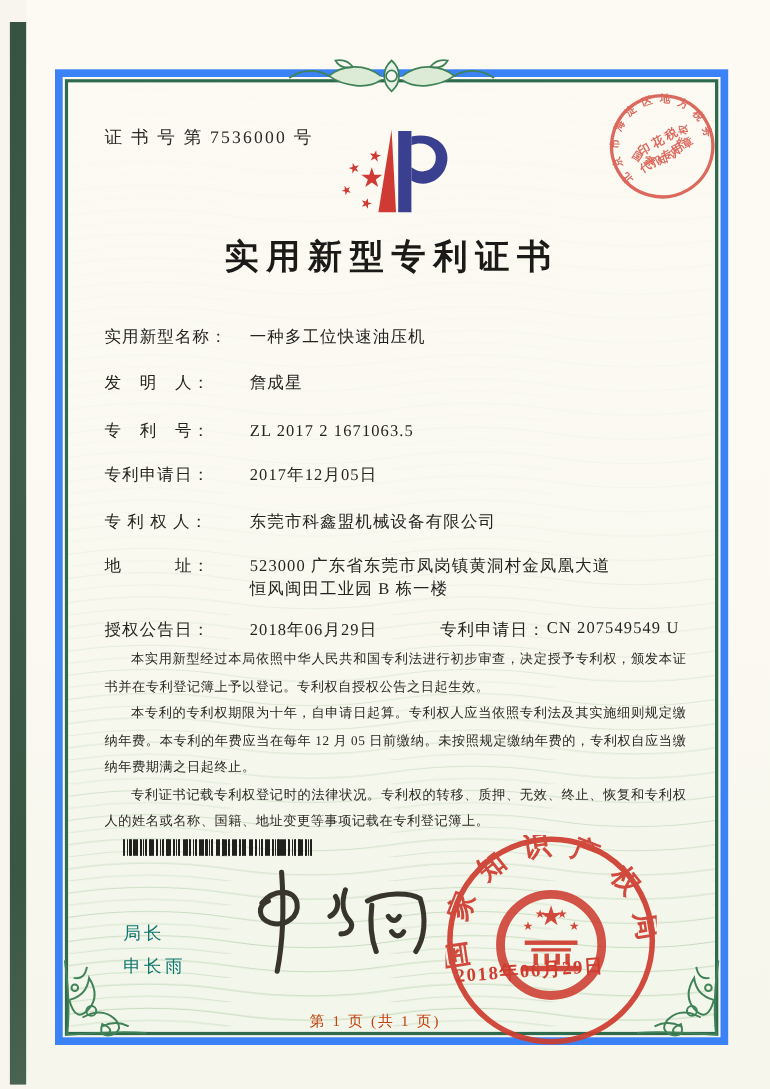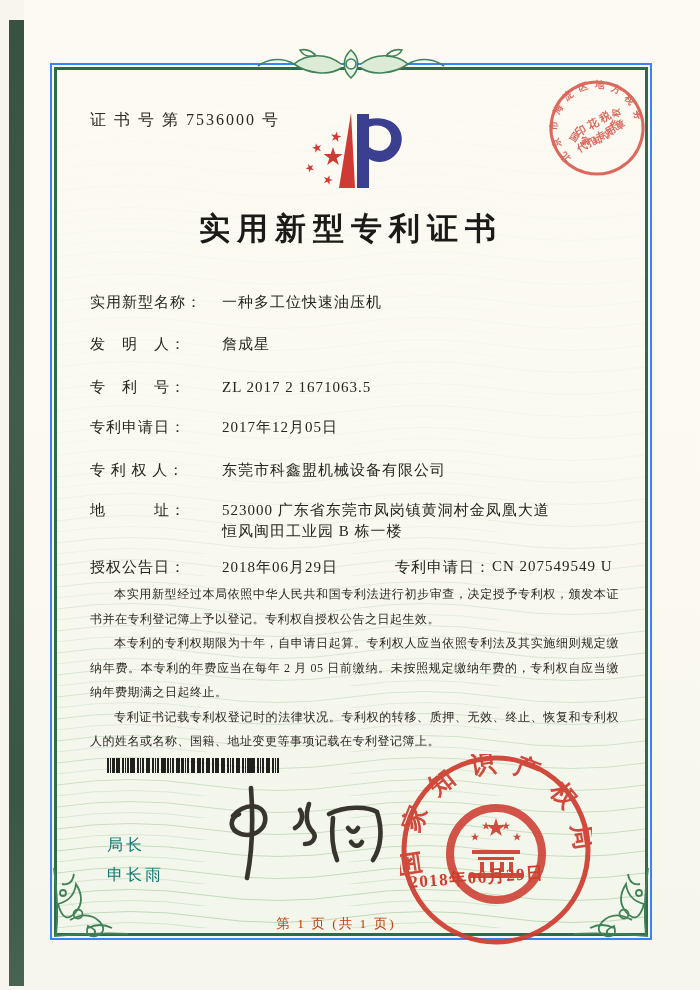--- a/index.html
+++ b/index.html
@@ -13,21 +13,21 @@
   .edge-strip{
     position:absolute;left:9px;top:20px;width:15px;height:966px;
     background:linear-gradient(180deg,#37523f,#415d4a 40%,#3a5744 80%,#48634f);
   }
   .paper{
     position:absolute;left:24px;top:0;right:0;bottom:0;
     background:linear-gradient(180deg,#fcfaf2 0%,#fbf9f1 55%,#f6f6ec 100%);
   }
   .frame{
     position:absolute;left:50px;top:63px;width:598px;height:873px;
-    border:2px solid #3b82f6;
+    border:7px solid #3b82f6;
   }
   .frame-inner{
     position:absolute;inset:2px;border:3px solid #2e6b4d;
   }
   .frame-bg{position:absolute;inset:5px;overflow:hidden;}
   .frame-bg svg{display:block;}
   .content{position:absolute;inset:5px;font-size:15px;}
   .cert-no{
     position:absolute;left:33px;top:40px;
     font-size:16px;letter-spacing:2px;color:#2b2925;
@@ -188,21 +188,21 @@
         </span>
         <span class="grant-right">
           <span style="letter-spacing:1px;">专利申请日：</span>
           <span style="letter-spacing:1px;margin-left:1px;">CN 207549549 U</span>
         </span>
       </div>
     </div>
 
     <div class="paras">
       <p>本实用新型经过本局依照中华人民共和国专利法进行初步审查，决定授予专利权，颁发本证书并在专利登记簿上予以登记。专利权自授权公告之日起生效。</p>
-      <p>本专利的专利权期限为十年，自申请日起算。专利权人应当依照专利法及其实施细则规定缴纳年费。本专利的年费应当在每年 2 月 05 日前缴纳。未按照规定缴纳年费的，专利权自应当缴纳年费期满之日起终止。</p>
+      <p>本专利的专利权期限为十年，自申请日起算。专利权人应当依照专利法及其实施细则规定缴纳年费。本专利的年费应当在每年 12 月 05 日前缴纳。未按照规定缴纳年费的，专利权自应当缴纳年费期满之日起终止。</p>
       <p>专利证书记载专利权登记时的法律状况。专利权的转移、质押、无效、终止、恢复和专利权人的姓名或名称、国籍、地址变更等事项记载在专利登记簿上。</p>
     </div>
 
     <div class="barcode"></div>
 
     <div class="director">
       <div>局长</div>
       <div>申长雨</div>
     </div>
 

